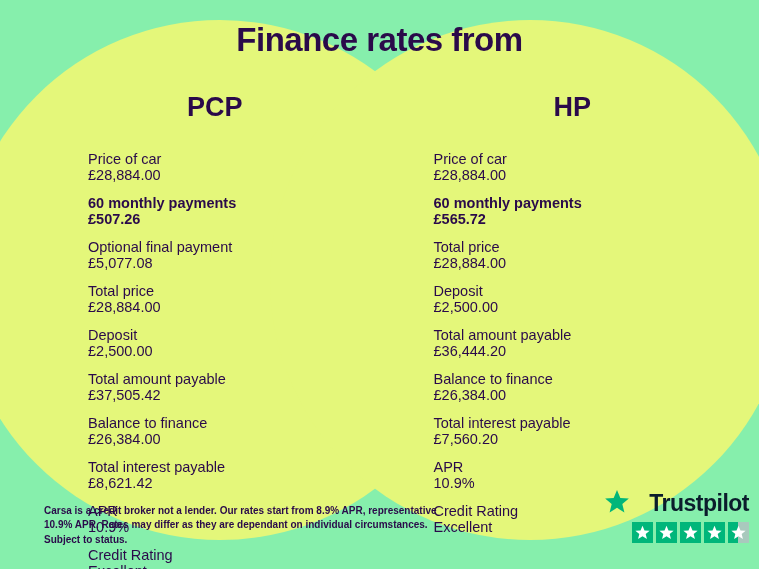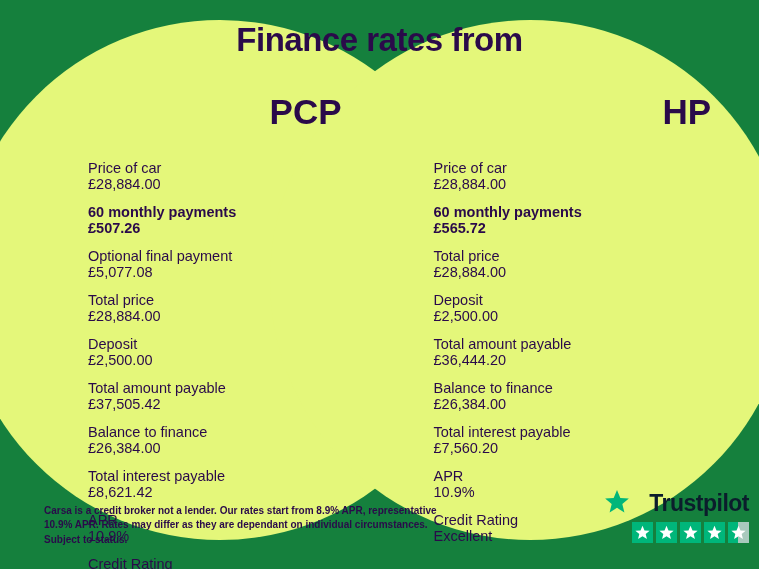--- a/index.html
+++ b/index.html
@@ -10,21 +10,21 @@
     width: 759px;
     height: 569px;
     font-family: "Liberation Sans", sans-serif;
     background: #e9f98f;
     overflow: hidden;
   }
   .poster {
     position: relative;
     width: 759px;
     height: 569px;
-    background: #15803d;
+    background: #86efac;
     overflow: hidden;
   }
   
   .blob {
     position: absolute;
     border-radius: 50%;
     background: #e4f77a;
   }
   .blob-left {
     width: 520px;
@@ -87,23 +87,23 @@
   }
   .col-left {
     padding-left: 88px;
     padding-right: 38px;
   }
   .col-right {
     padding-left: 54px;
     padding-right: 48px;
   }
   .col-title {
-    text-align: right;
-    color: #2a0a4a;
-    font-size: 35px;
+    text-align: center;
+    color: #2a0a4a;
+    font-size: 27px;
     font-weight: bold;
     margin-bottom: 22px;
   }
   .row {
     display: flex;
     justify-content: space-between;
     align-items: baseline;
     color: #2a0a4a;
     font-size: 14.5px;
     padding: 6px 0;

